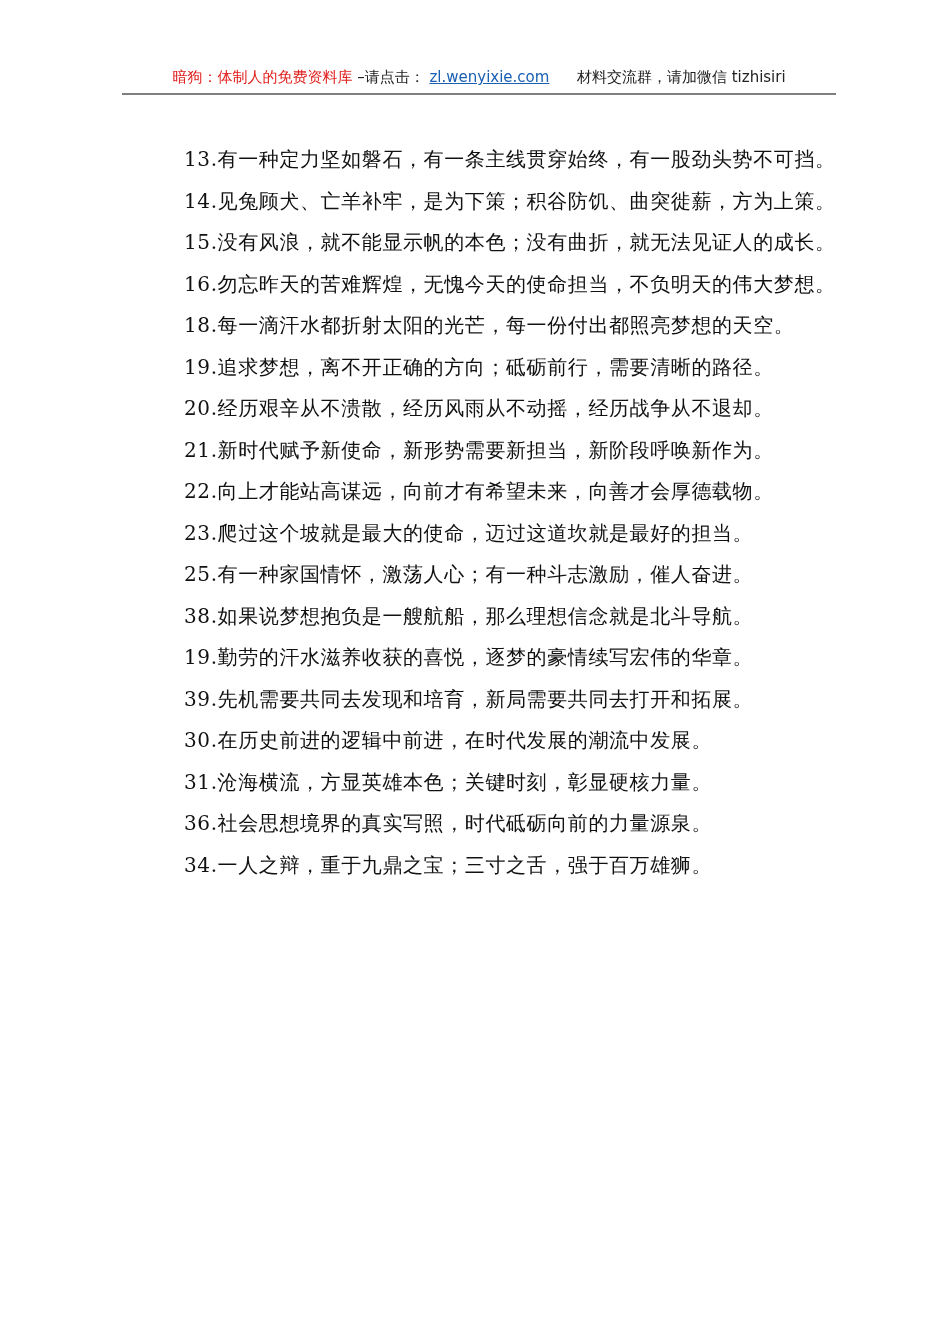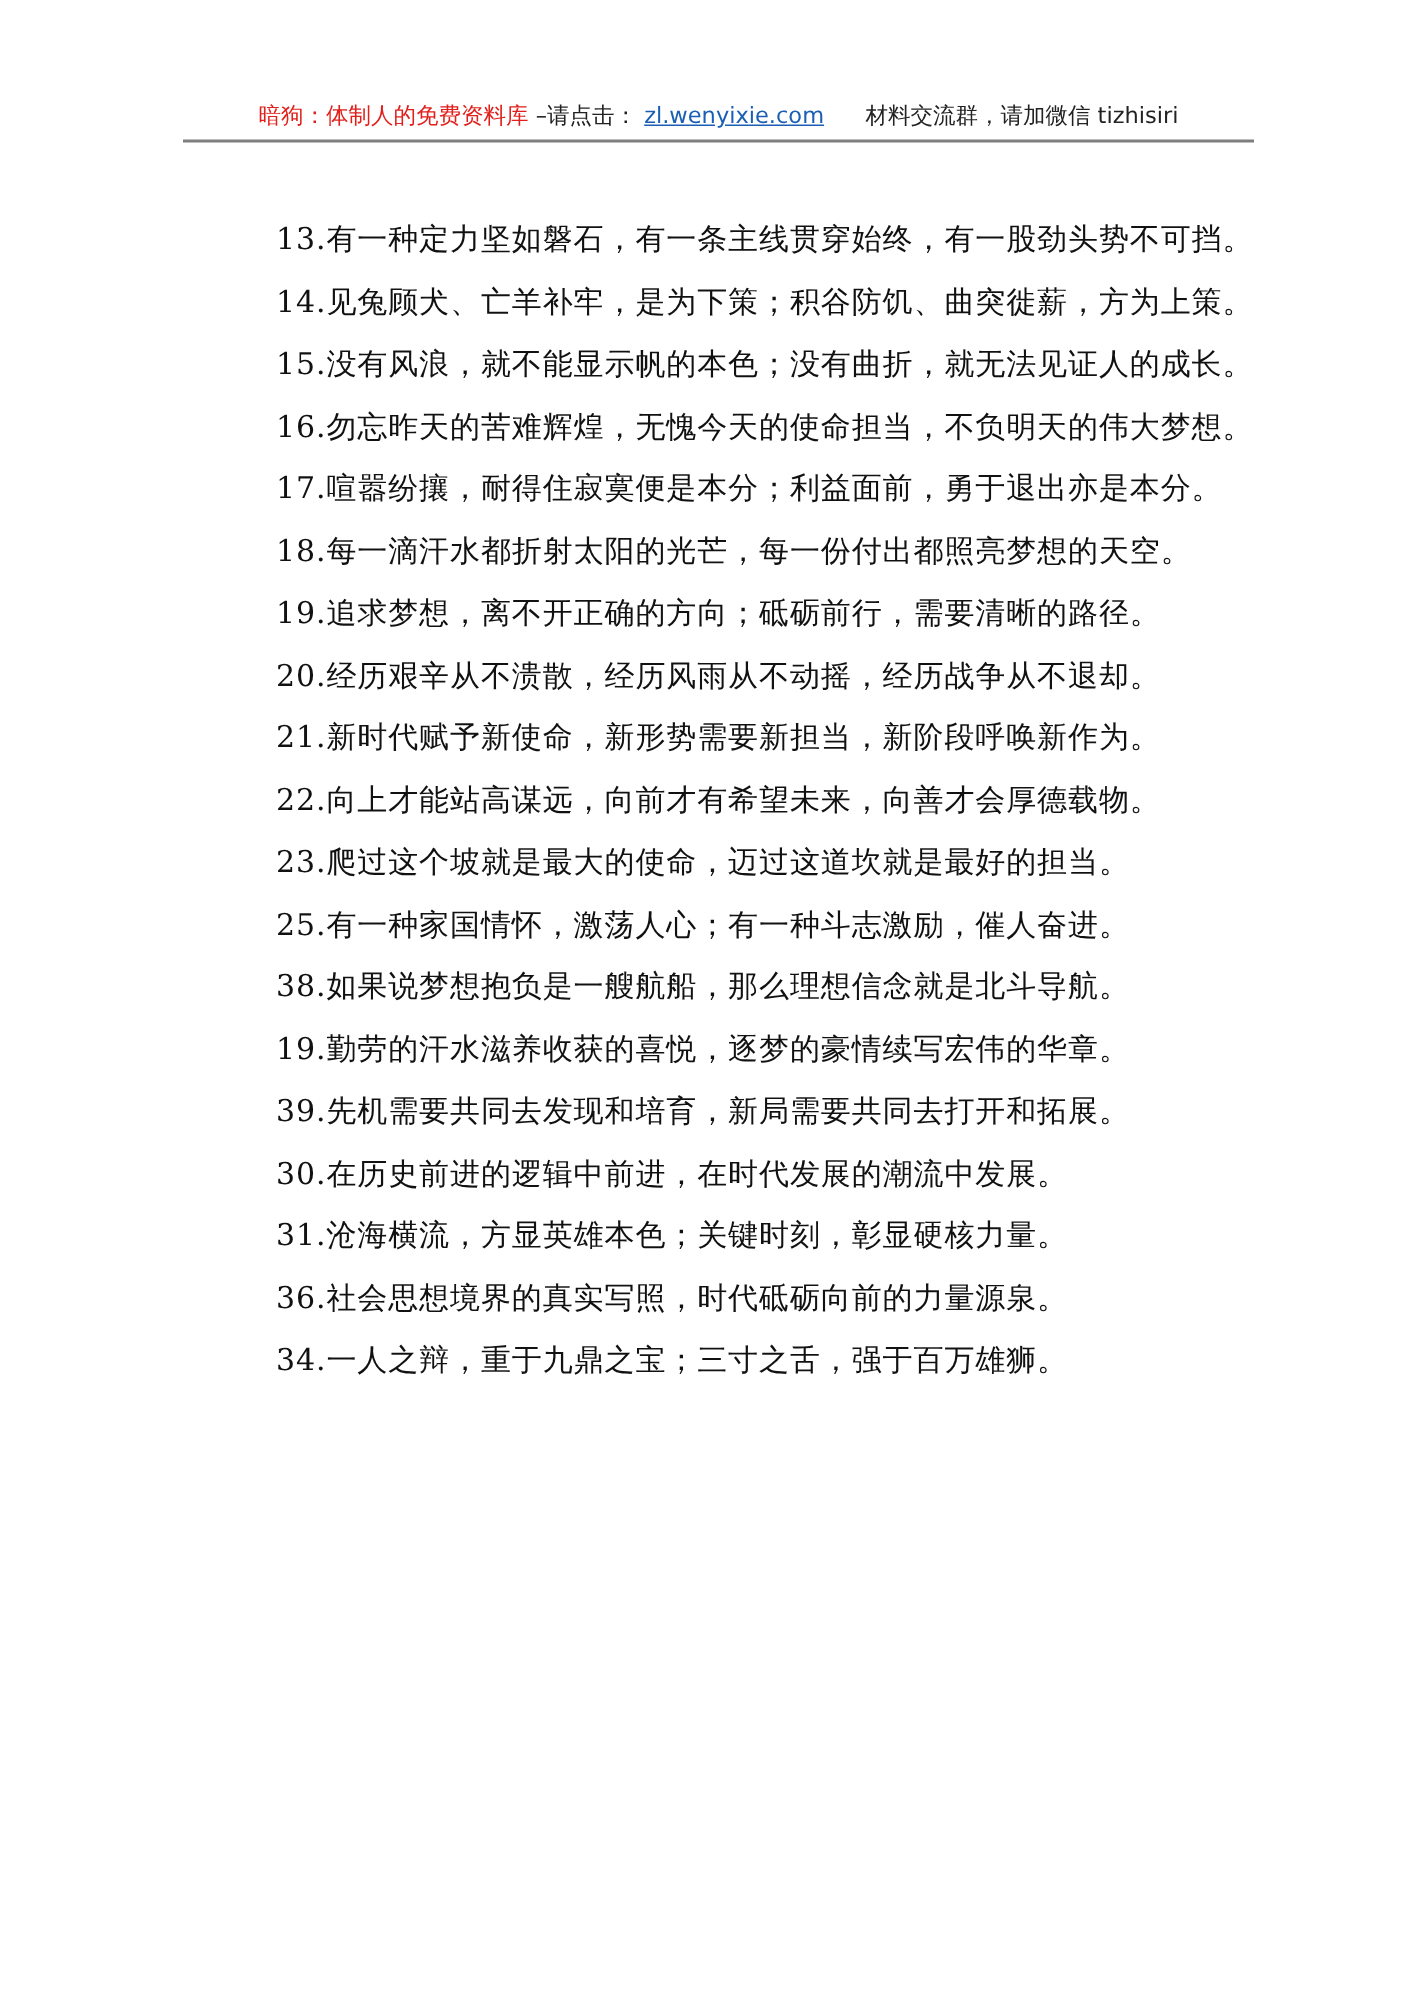--- a/index.html
+++ b/index.html
@@ -27,21 +27,20 @@
   <span class="gap"></span>
   <span class="dark">材料交流群，请加微信 tizhisiri</span>
 </div>
 <div class="rule"></div>
 
 <div class="content">
   <p class="para">13.有一种定力坚如磐石，有一条主线贯穿始终，有一股劲头势不可挡。</p>
   <p class="para">14.见兔顾犬、亡羊补牢，是为下策；积谷防饥、曲突徙薪，方为上策。</p>
   <p class="para">15.没有风浪，就不能显示帆的本色；没有曲折，就无法见证人的成长。</p>
   <p class="para">16.勿忘昨天的苦难辉煌，无愧今天的使命担当，不负明天的伟大梦想。</p>
-  <p class="para">17.喧嚣纷攘，耐得住寂寞便是本分；利益面前，勇于退出亦是本分。</p>
   <p class="para">18.每一滴汗水都折射太阳的光芒，每一份付出都照亮梦想的天空。</p>
   <p class="para">19.追求梦想，离不开正确的方向；砥砺前行，需要清晰的路径。</p>
   <p class="para">20.经历艰辛从不溃散，经历风雨从不动摇，经历战争从不退却。</p>
   <p class="para">21.新时代赋予新使命，新形势需要新担当，新阶段呼唤新作为。</p>
   <p class="para">22.向上才能站高谋远，向前才有希望未来，向善才会厚德载物。</p>
   <p class="para">23.爬过这个坡就是最大的使命，迈过这道坎就是最好的担当。</p>
   <p class="para">25.有一种家国情怀，激荡人心；有一种斗志激励，催人奋进。</p>
   <p class="para">38.如果说梦想抱负是一艘航船，那么理想信念就是北斗导航。</p>
   <p class="para">19.勤劳的汗水滋养收获的喜悦，逐梦的豪情续写宏伟的华章。</p>
   <p class="para">39.先机需要共同去发现和培育，新局需要共同去打开和拓展。</p>

